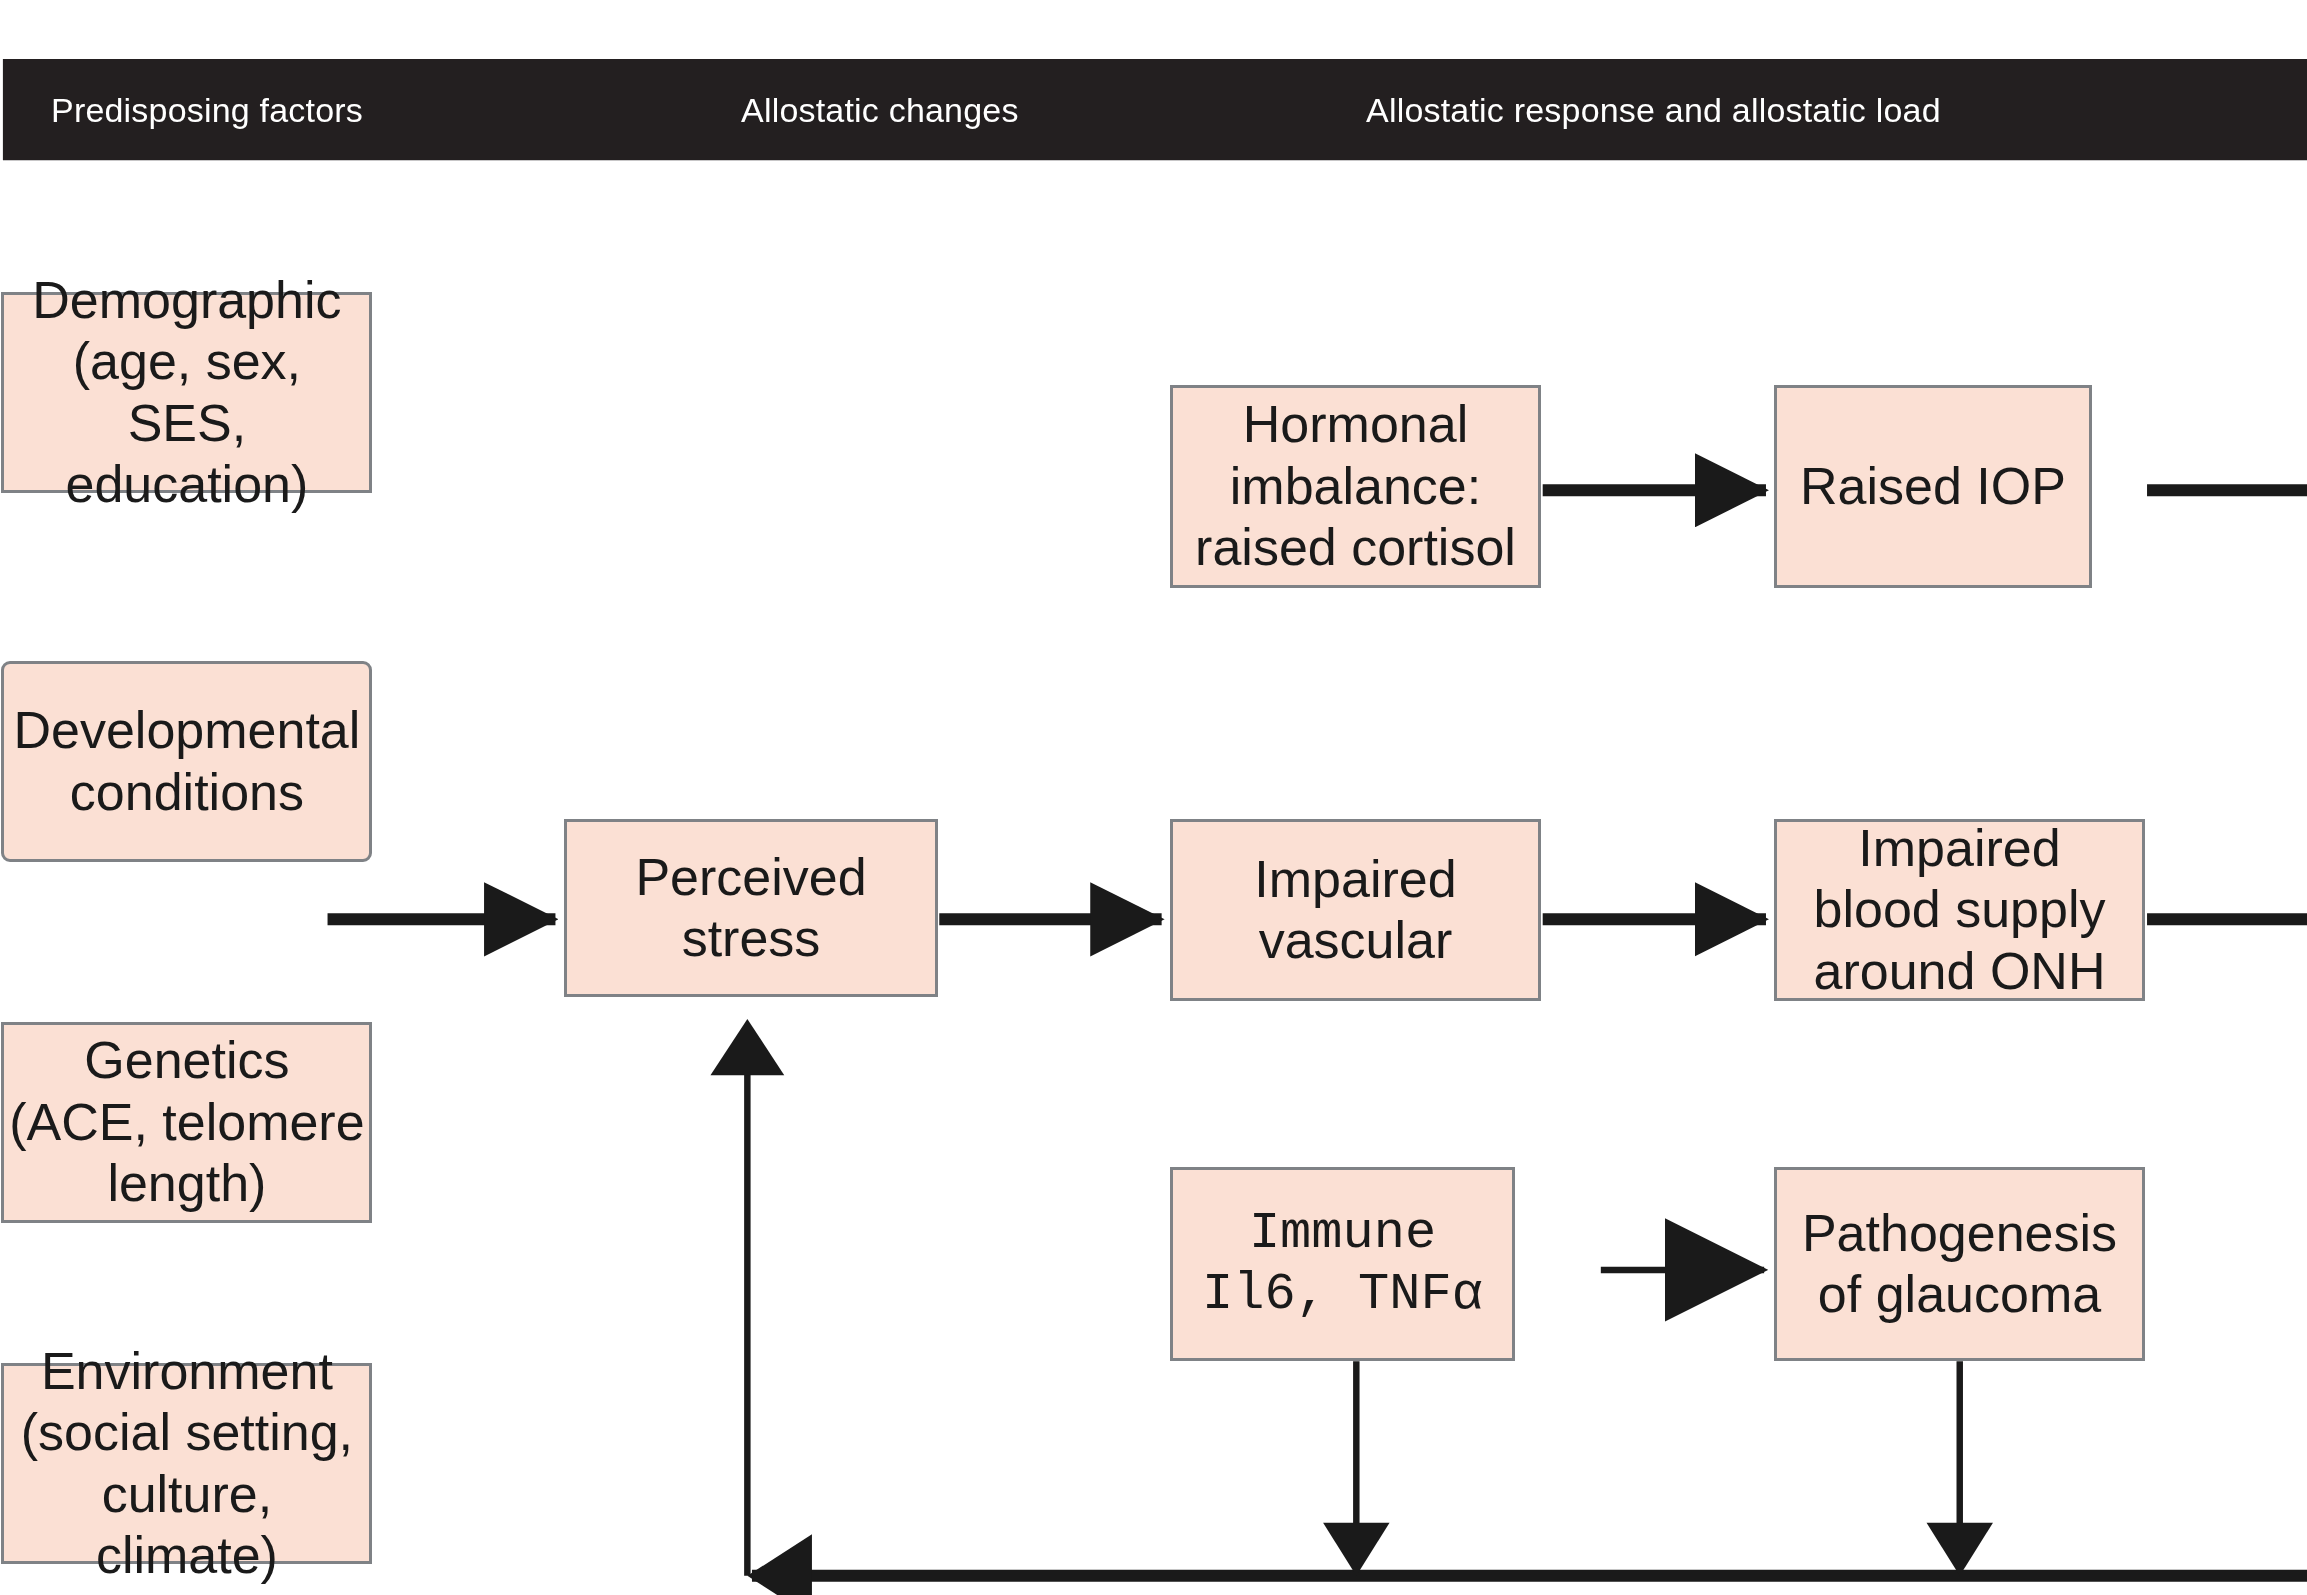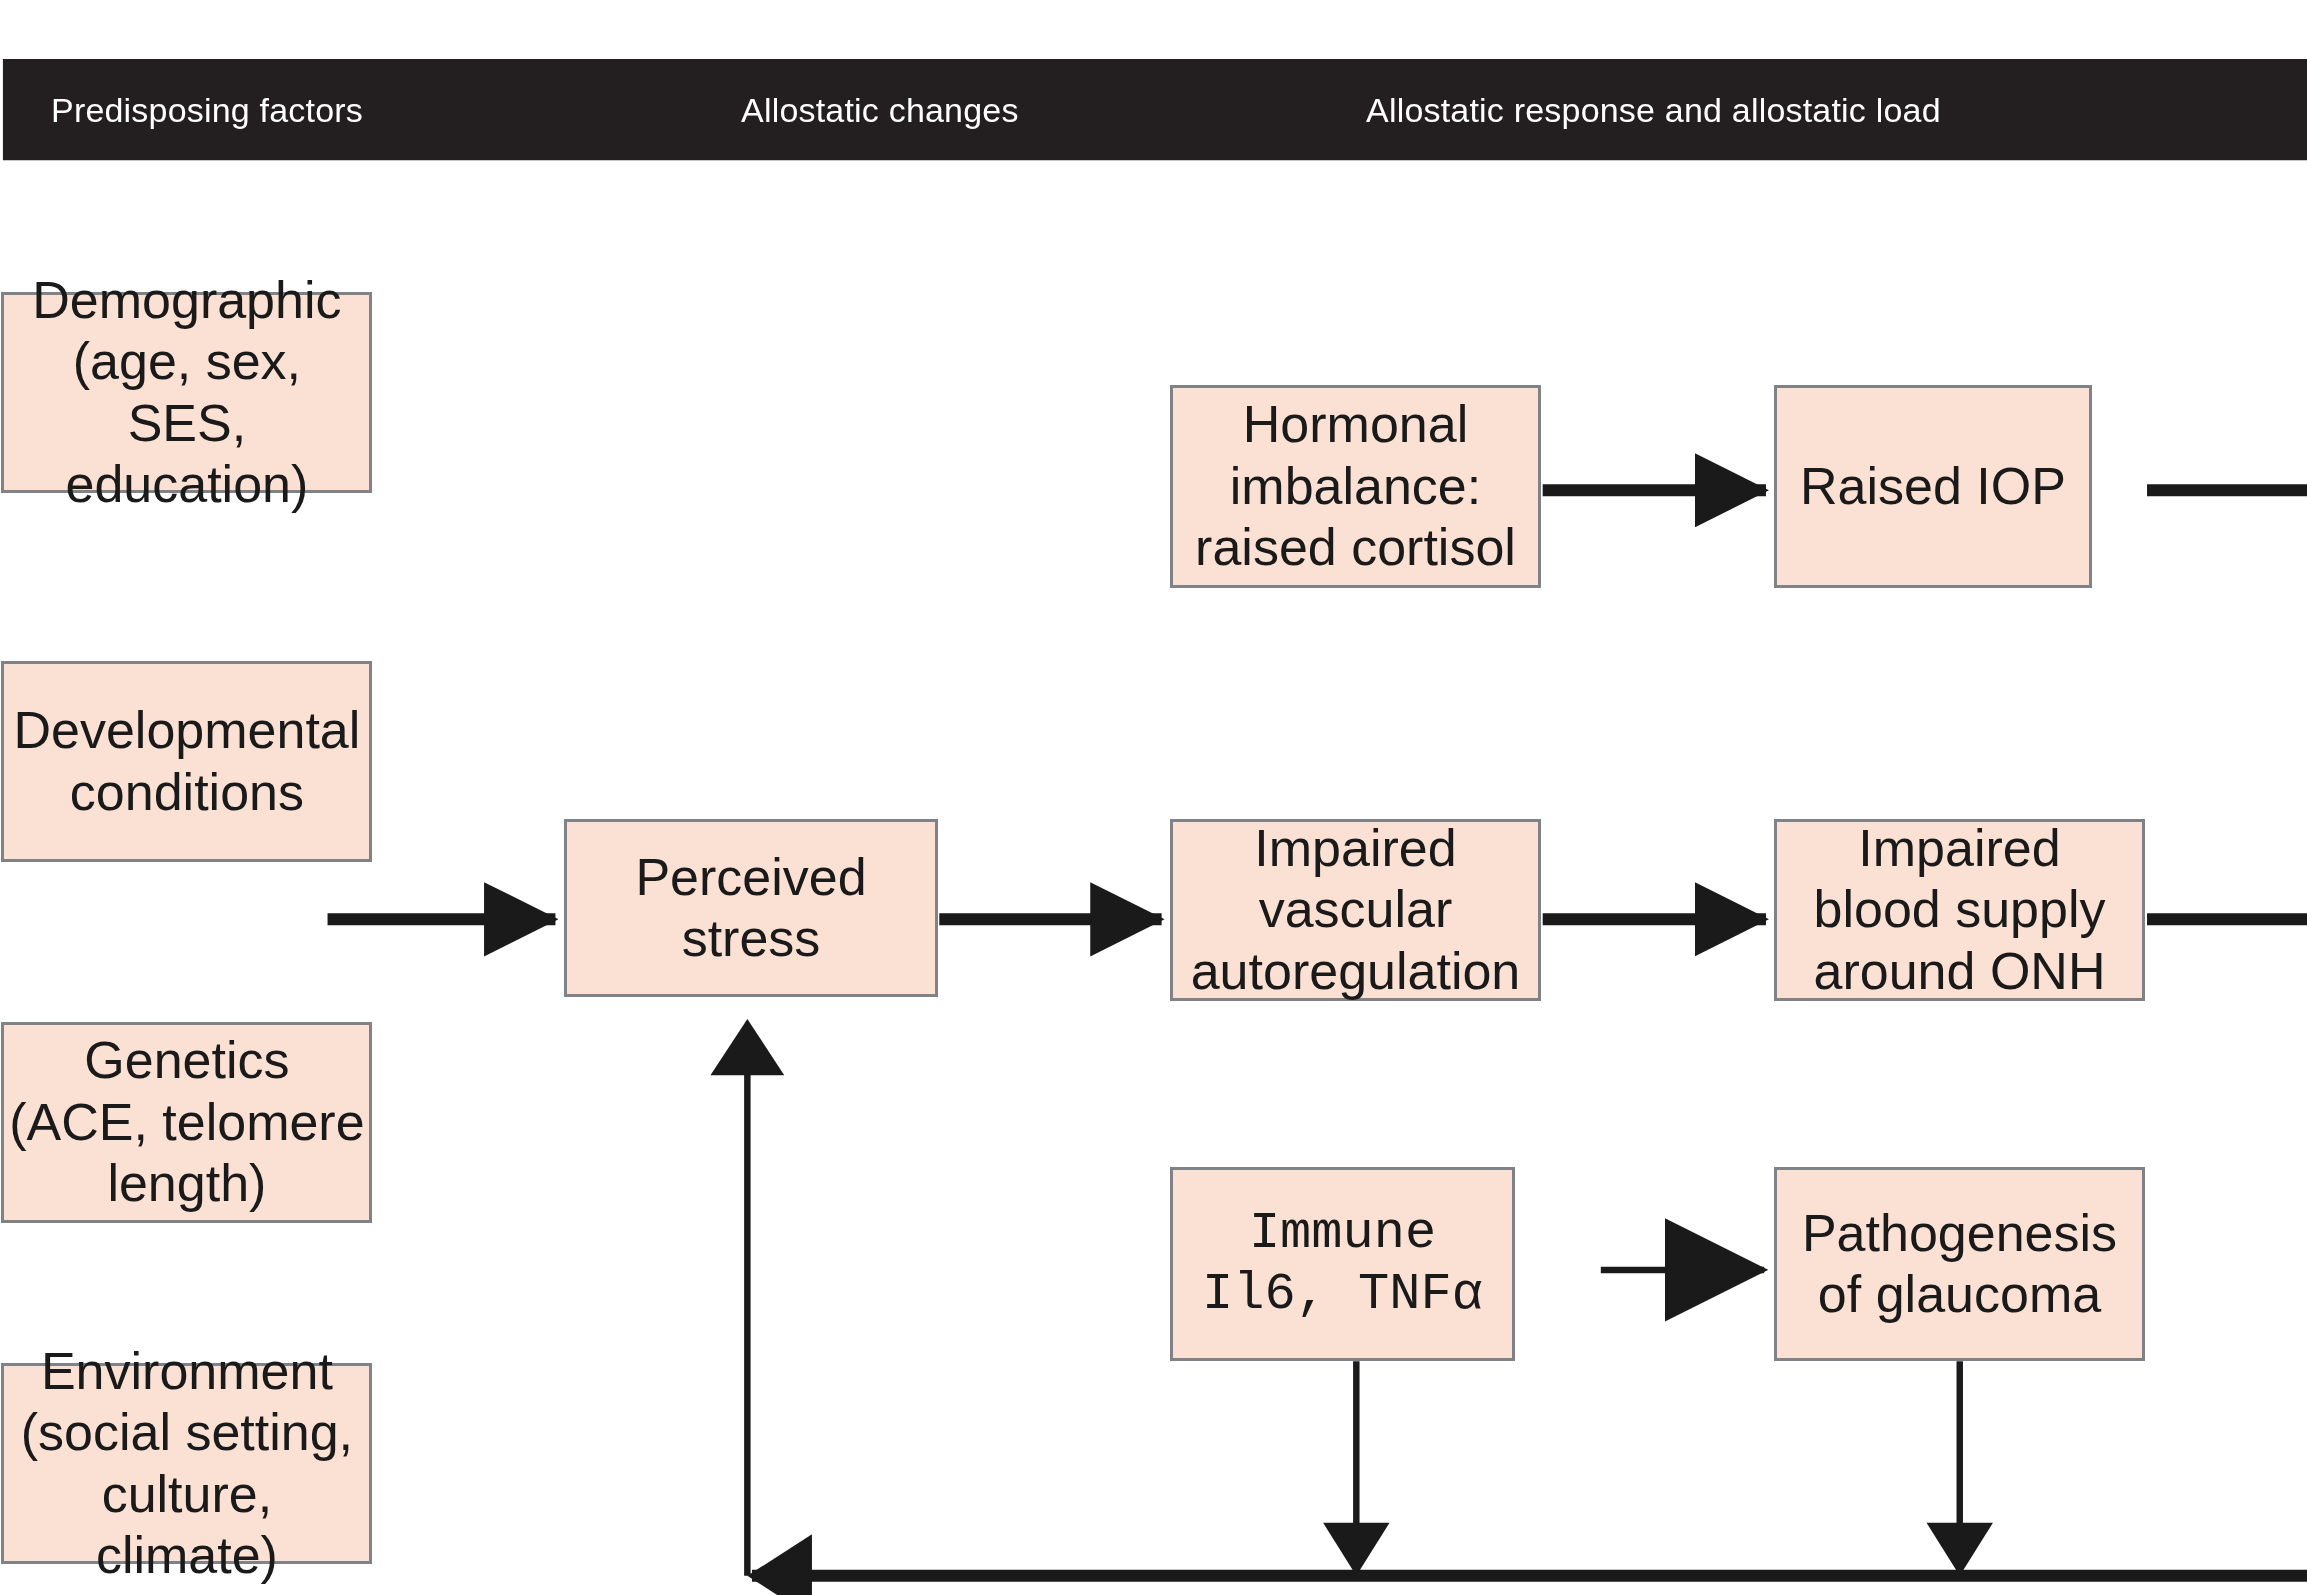--- a/index.html
+++ b/index.html
@@ -50,21 +50,21 @@
   </div>
 
   <div class="box" style="left:1.4px;top:292px;width:371px;height:201px;">
     <span>
       <span>Demographic</span>
       <span>(age, sex, SES,</span>
       <span>education)</span>
     </span>
   </div>
 
-  <div class="box" style="left:1.4px;top:661px;width:371px;height:201px;">
+  <div class="box" style="left:1.4px;top:661px;width:371px;height:201px;border-radius:9px;">
     <span>
       <span>Developmental</span>
       <span>conditions</span>
     </span>
   </div>
 
   <div class="box" style="left:1.4px;top:1022px;width:371px;height:201px;">
     <span>
       <span>Genetics</span>
       <span>(ACE, telomere</span>
@@ -98,21 +98,20 @@
   <div class="box" style="left:1774px;top:385px;width:318px;height:203px;">
     <span>
       <span>Raised IOP</span>
     </span>
   </div>
 
   <div class="box" style="left:1170px;top:819px;width:371px;height:182px;">
     <span>
       <span>Impaired</span>
       <span>vascular</span>
-      <span>autoregulation</span>
     </span>
   </div>
 
   <div class="box" style="left:1774px;top:819px;width:371px;height:182px;">
     <span>
       <span>Impaired</span>
       <span>blood supply</span>
       <span>around ONH</span>
     </span>
   </div>

